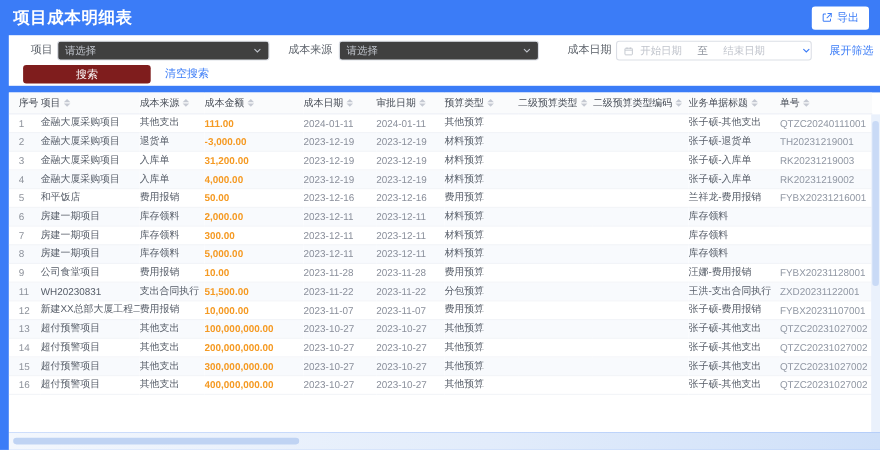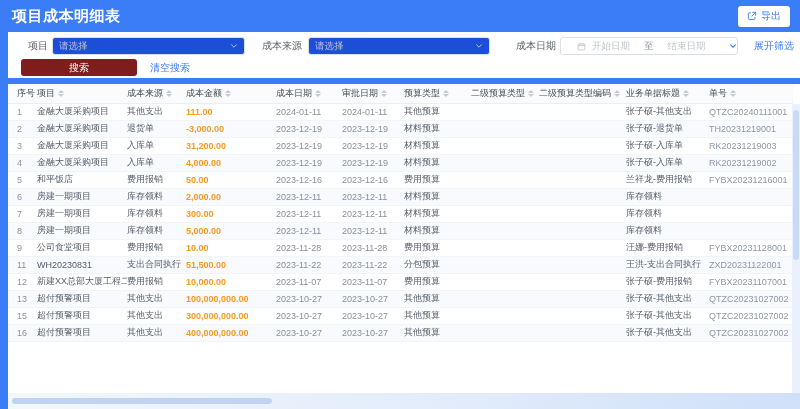--- a/index.html
+++ b/index.html
@@ -10,25 +10,25 @@
   .topbar { position:absolute; top:0; left:0; right:0; height:32px; background:#3B7CF7;
             display:flex; align-items:center; justify-content:space-between; padding:0 10px 0 12px; }
   .page-title { color:#fff; font-size:15px; font-weight:bold; letter-spacing:.5px; }
   .export-btn { display:flex; align-items:center; gap:4px; background:#fff; border:none; border-radius:3px;
                 height:21px; padding:0 9px; font-size:10px; color:#3B7CF7; cursor:pointer;
                 font-family:inherit; }
 
   
   .filter-card { position:absolute; top:32px; left:8px; right:0; height:46px; background:#fff; }
   .f-label { position:absolute; top:5px; height:18px; line-height:18px; font-size:10px; color:#5A6068; }
-  .sel { position:absolute; top:5px; height:18px; border:1px solid #DCDFE6; border-radius:3px; background:#1d4ed8;
+  .sel { position:absolute; top:5px; height:18px; border:1px solid #DCDFE6; border-radius:3px; background:#404040;
          display:flex; align-items:center; padding:0 6px; cursor:pointer; }
   .sel .ph { flex:1; font-size:9.5px; color:#C0C4CC; }
   .datebox { position:absolute; top:5px; height:18px; border:1px solid #DCDFE6; border-radius:3px; background:#fff;
-             display:flex; align-items:center; padding:0 16px; gap:6px; cursor:pointer; }
+             display:flex; align-items:center; padding:0 6px; gap:6px; cursor:pointer; }
   .datebox .ph { font-size:9.5px; color:#C0C4CC; }
   .datebox .to { font-size:9.5px; color:#8A8F99; padding:0 8px; }
   .expand { position:absolute; top:5px; right:6px; height:18px; display:flex; align-items:center; gap:17px;
             color:#3B7CF7; font-size:10px; cursor:pointer; }
   .search-btn { position:absolute; left:13px; top:27px; width:116px; height:17px; background:#7f1d1d; color:#fff;
                 border:none; border-radius:3px; font-size:10px; cursor:pointer; font-family:inherit; }
   .clear-link { position:absolute; left:142px; top:27px; height:17px; line-height:17px; font-size:10px;
                 color:#3B7CF7; cursor:pointer; }
 
   
@@ -331,20 +331,33 @@
           <td class="amount">100,000,000.00</td>
           <td class="date">2023-10-27</td>
           <td class="date">2023-10-27</td>
           <td>其他预算</td>
           <td></td>
           <td></td>
           <td>张子硕-其他支出</td>
           <td class="docno">QTZC20231027002</td>
         </tr>
         <tr>
+          <td class="idx">14</td>
+          <td>超付预警项目</td>
+          <td>其他支出</td>
+          <td class="amount">200,000,000.00</td>
+          <td class="date">2023-10-27</td>
+          <td class="date">2023-10-27</td>
+          <td>其他预算</td>
+          <td></td>
+          <td></td>
+          <td>张子硕-其他支出</td>
+          <td class="docno">QTZC20231027002</td>
+        </tr>
+        <tr>
           <td class="idx">15</td>
           <td>超付预警项目</td>
           <td>其他支出</td>
           <td class="amount">300,000,000.00</td>
           <td class="date">2023-10-27</td>
           <td class="date">2023-10-27</td>
           <td>其他预算</td>
           <td></td>
           <td></td>
           <td>张子硕-其他支出</td>

